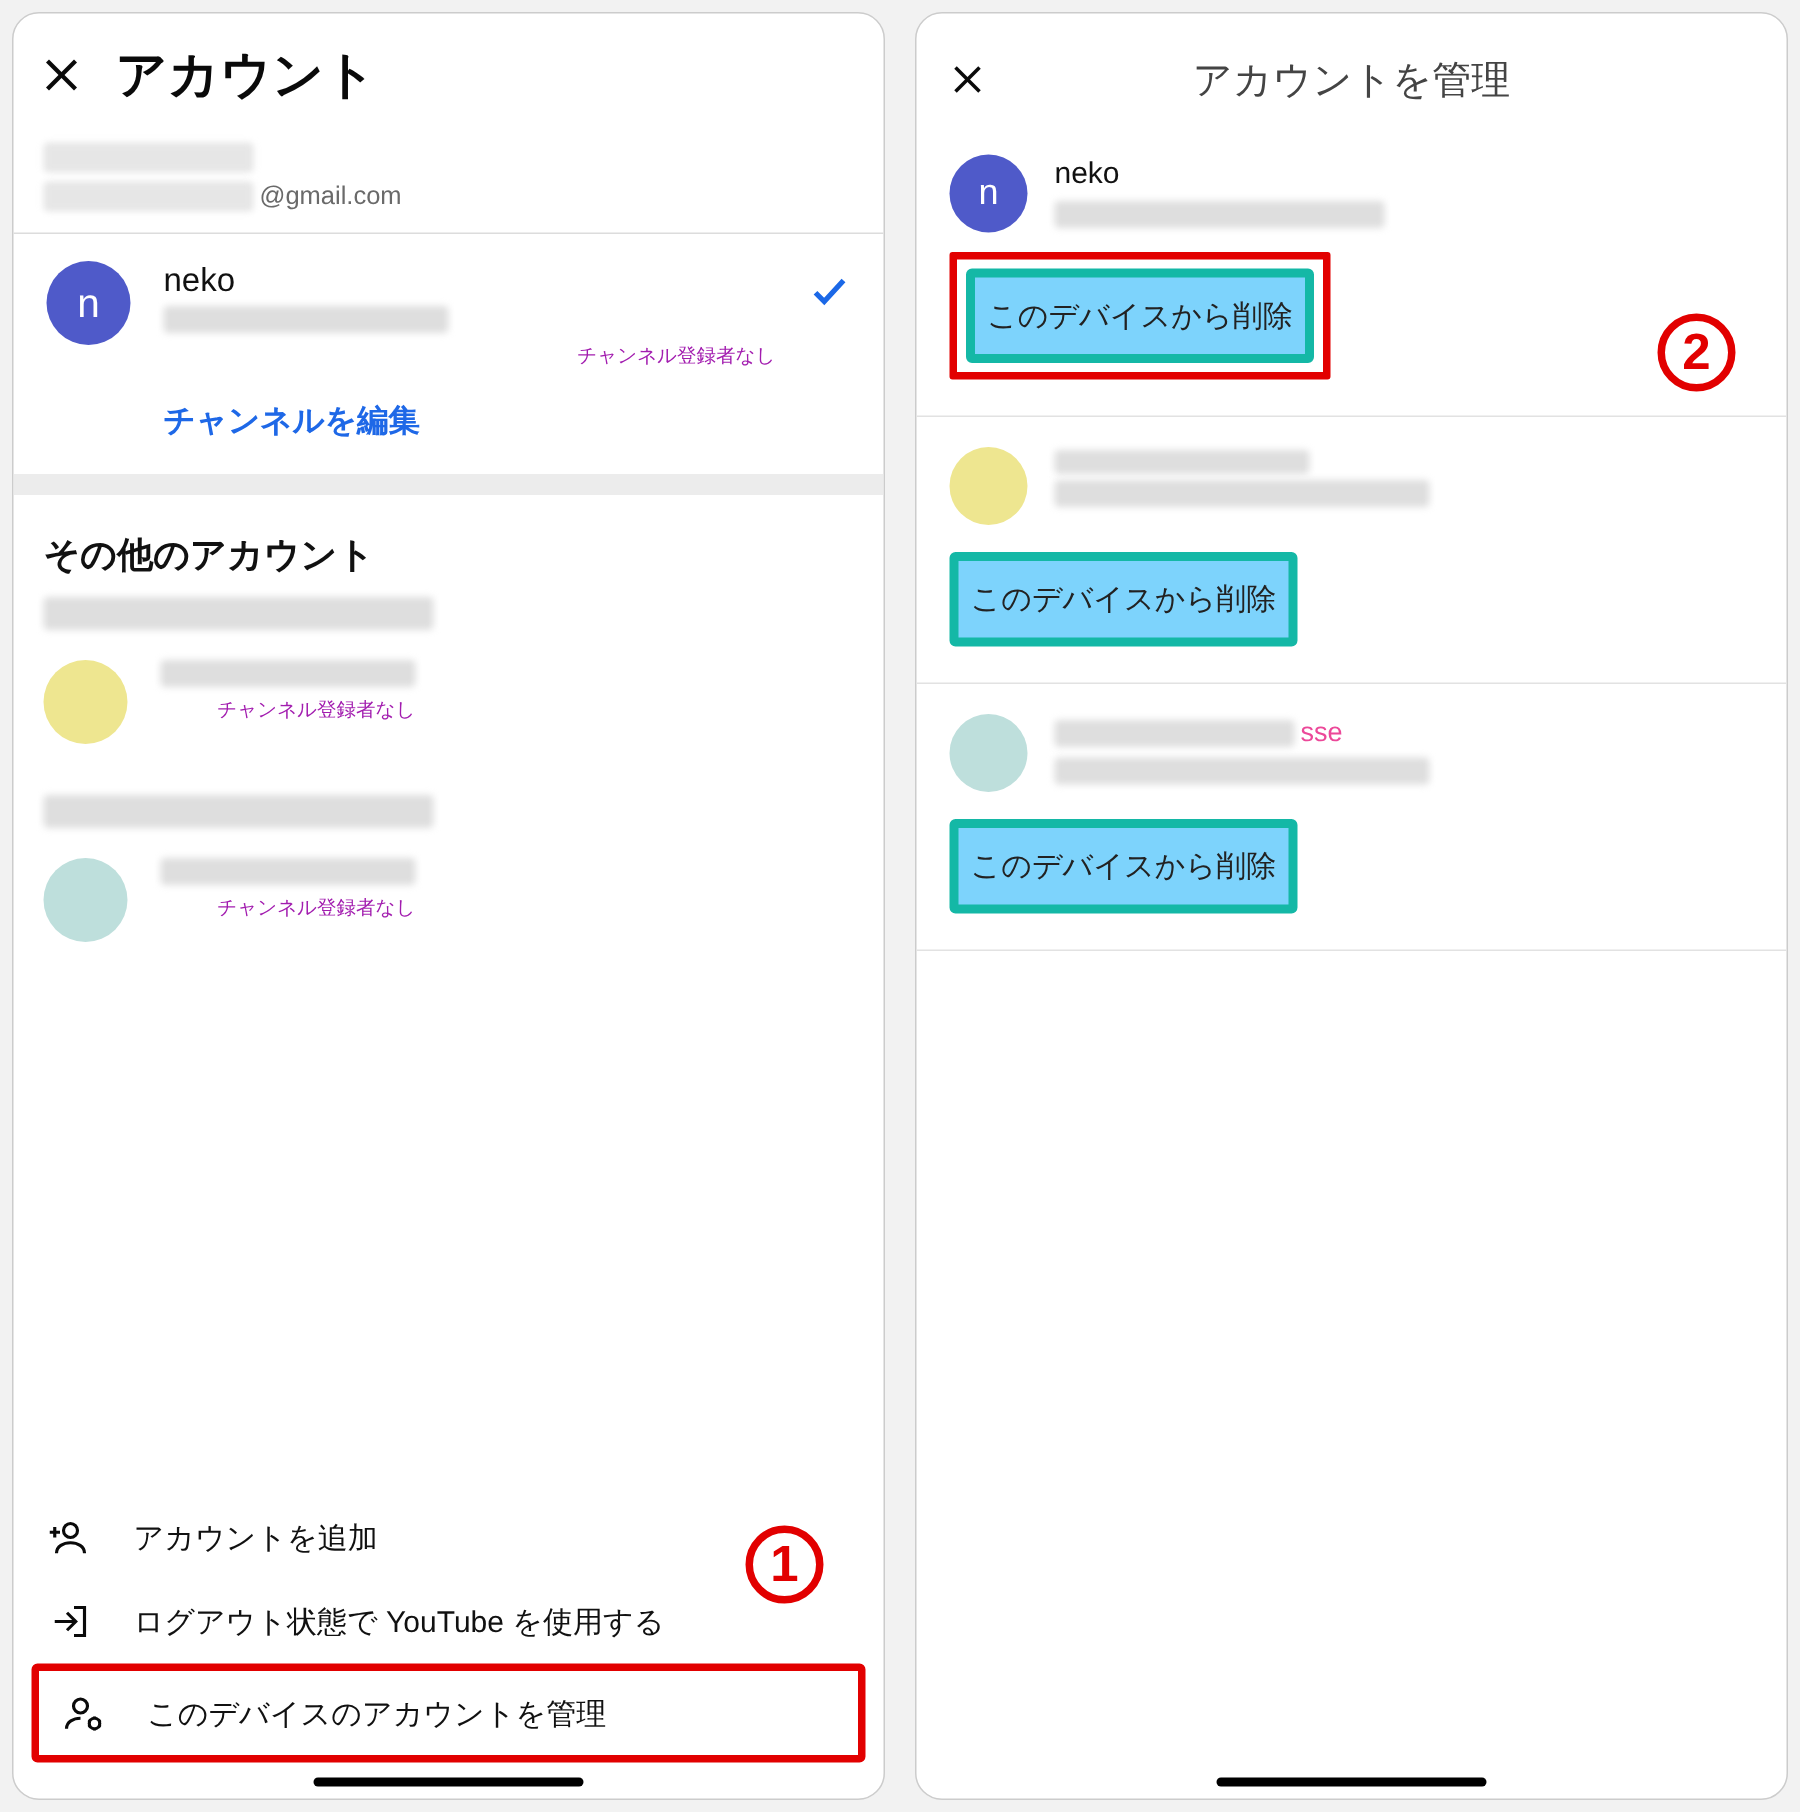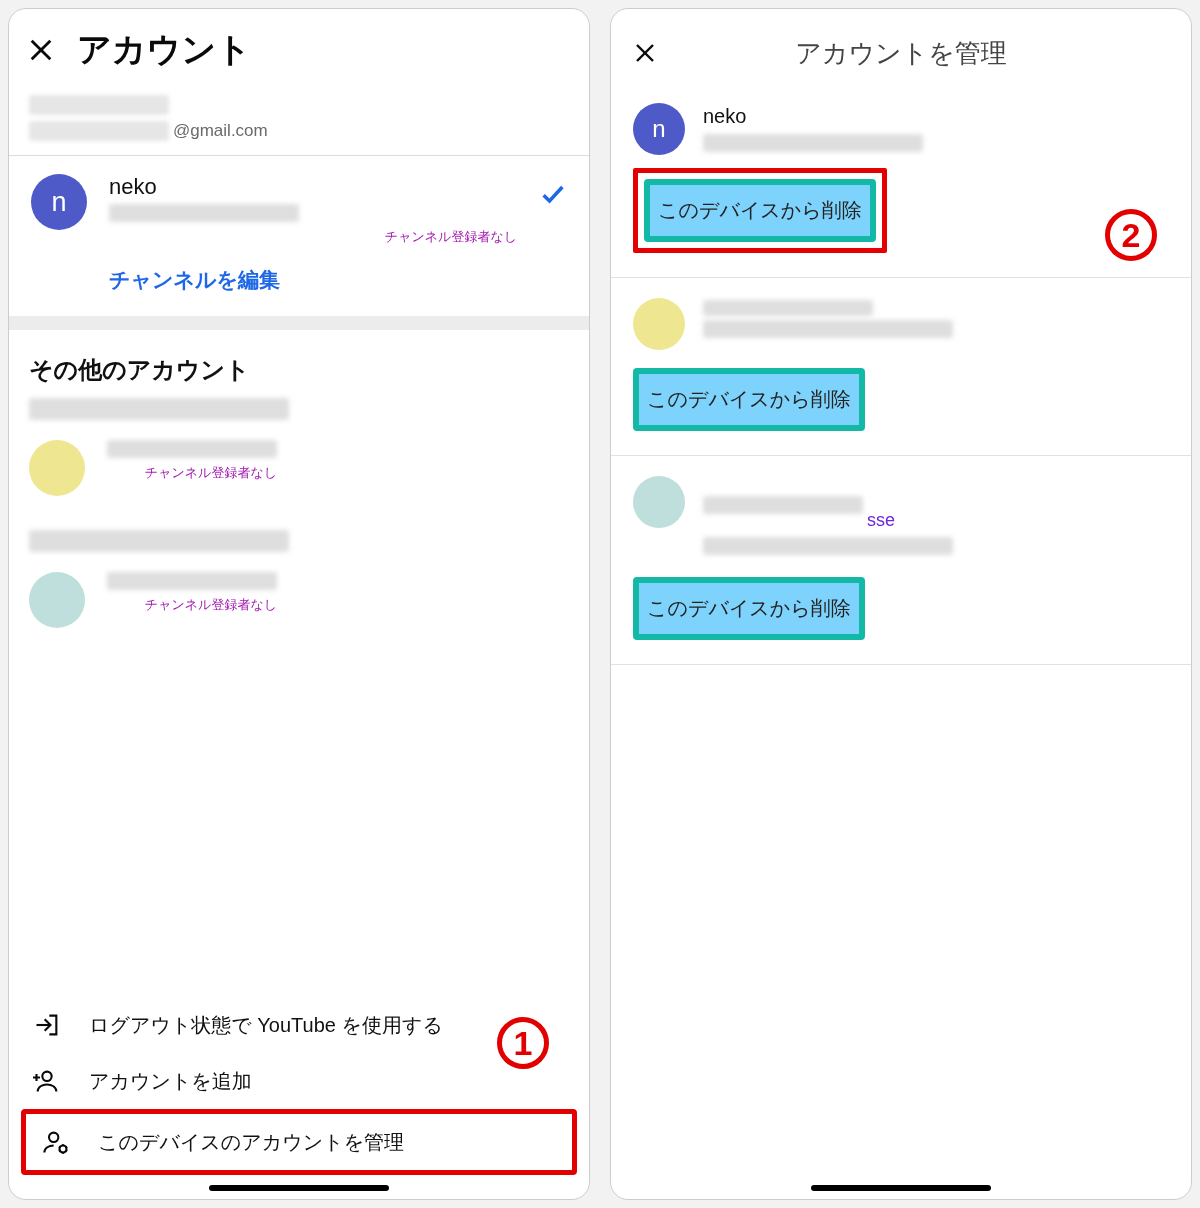--- a/index.html
+++ b/index.html
@@ -87,21 +87,21 @@
 
   .mg-block { padding: 20px 22px 24px; border-bottom: 1px solid #e2e2e2; }
   .mg-row { display: flex; align-items: flex-start; gap: 18px; }
   .mg-avatar { width: 52px; height: 52px; border-radius: 50%; display: flex; align-items: center; justify-content: center; font-size: 24px; color: #fff; flex-shrink: 0; }
   .mg-text { flex: 1; padding-top: 2px; }
   .mg-name { font-size: 20px; color: #111; margin-bottom: 6px; }
   .mg-blur { height: 18px; width: 220px; background: #dedede; border-radius: 3px; filter: blur(2.4px); margin-bottom: 4px; }
   .mg-blur.sm { height: 16px; }
   .mg-sse { display: flex; align-items: center; }
   .mg-sse .mg-blur { width: 160px; margin-right: 4px; margin-bottom: 0; }
-  .mg-suffix { color: #6d28d9; font-size: 18px; margin-top: 32px; }
+  .mg-suffix { color: #ec4899; font-size: 18px; }
 
   .del-btn { border: 6px solid #14b8a6; border-radius: 4px; padding: 12px 8px; font-size: 20px; color: #222; display: inline-block; margin-top: 18px; cursor: pointer; background: #7dd3fc; }
   .del-wrap { margin-top: 12px; }
   .del-wrap.red { border: 5px solid #e20000; padding: 6px; display: inline-block; border-radius: 2px; }
   .del-wrap.red .del-btn { margin-top: 0; }
 
 </style>
 </head>
 <body>
 
@@ -160,40 +160,40 @@
     <div class="avatar mint"></div>
     <div class="other-text">
       <div class="acc-blur"></div>
       <div class="acc-sub">チャンネル登録者なし</div>
     </div>
   </div>
 
   <div class="spacer"></div>
 
   <div class="footer">
-    <div class="footer-row">
-      <span class="footer-icon">
-        <svg viewBox="0 0 24 24">
-            <path d="M14 4h6v16h-6"></path>
-            <path d="M3 12h12"></path>
-            <path d="M10 7l5 5-5 5"></path>
-          </svg>
-      </span>
-      <span>ログアウト状態で YouTube を使用する</span>
-    </div>
     <div class="footer-row">
       <span class="footer-icon">
         <svg viewBox="0 0 24 24">
             <circle cx="12" cy="8" r="4"></circle>
             <path d="M4 21c0-4 4-6 8-6s8 2 8 6"></path>
             <line x1="3" y1="6" x2="3" y2="12"></line>
             <line x1="0" y1="9" x2="6" y2="9"></line>
           </svg>
       </span>
       <span>アカウントを追加</span>
+    </div>
+    <div class="footer-row">
+      <span class="footer-icon">
+        <svg viewBox="0 0 24 24">
+            <path d="M14 4h6v16h-6"></path>
+            <path d="M3 12h12"></path>
+            <path d="M10 7l5 5-5 5"></path>
+          </svg>
+      </span>
+      <span>ログアウト状態で YouTube を使用する</span>
     </div>
     <div class="red-frame">
       <div class="footer-row">
         <span class="footer-icon">
           <svg viewBox="0 0 24 24">
               <circle cx="10" cy="8" r="4"></circle>
               <path d="M2 21c0-4 4-6 8-6"></path>
               <circle cx="18" cy="18" r="3"></circle>
               <path d="M18 14v1M18 21v1M14.5 16l1 .6M20.5 19.4l1 .6M14.5 20l1-.6M20.5 16.6l1-.6"></path>
             </svg>

